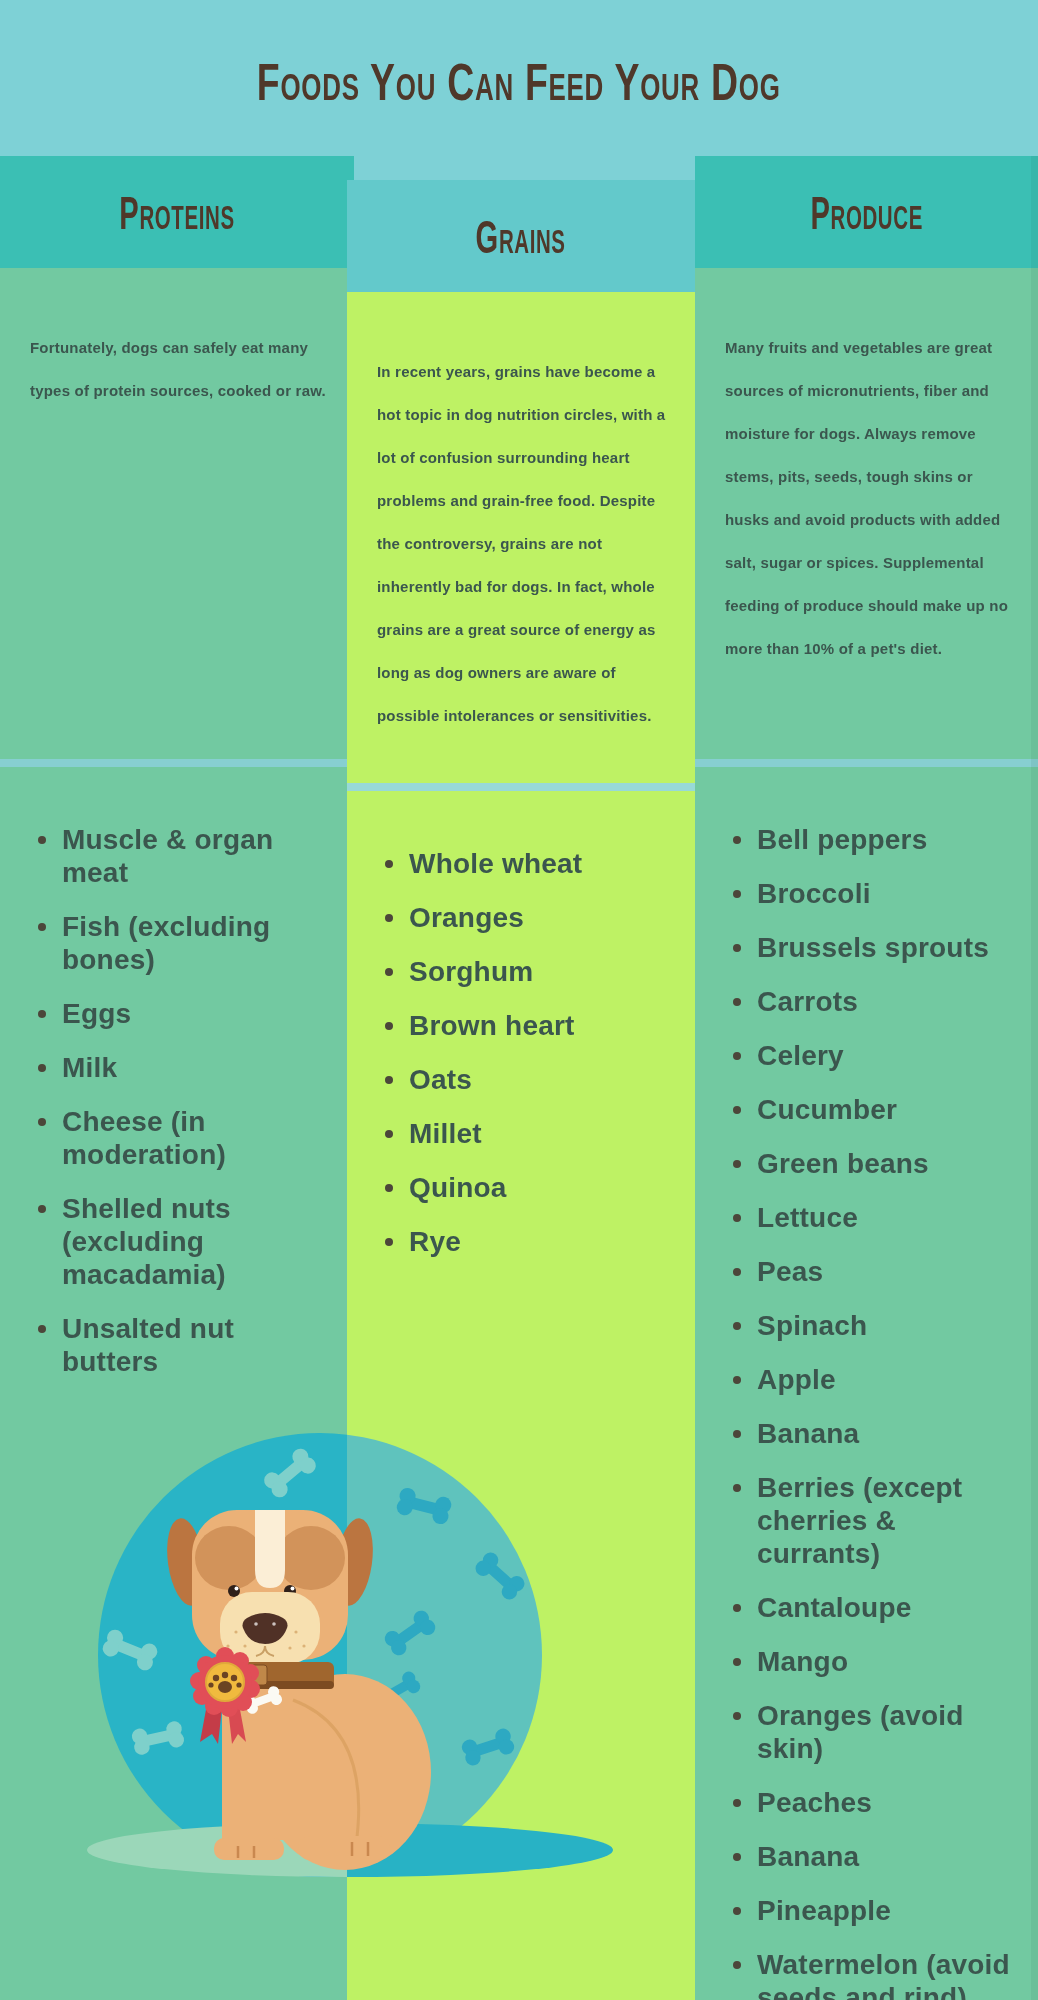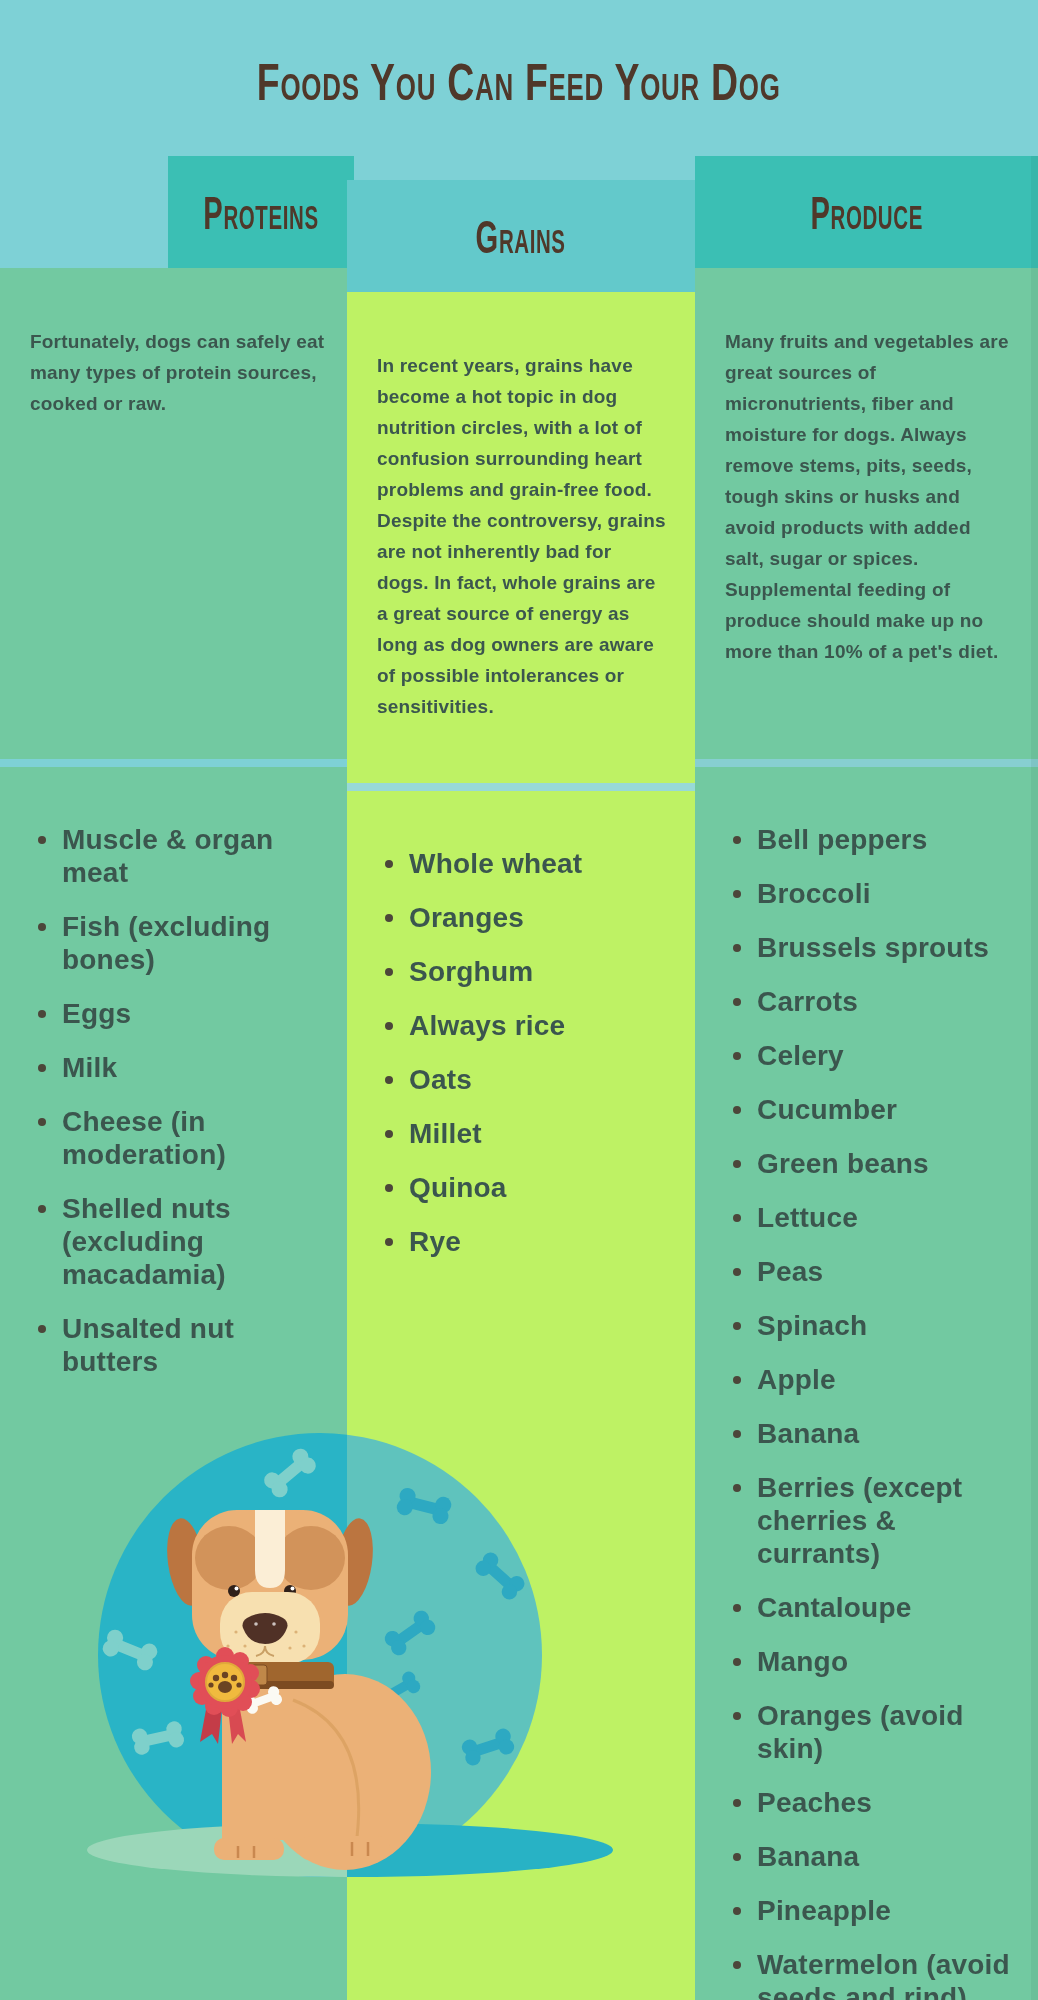--- a/index.html
+++ b/index.html
@@ -23,21 +23,21 @@
     transform:scaleX(.72);
     transform-origin:center;
     white-space:nowrap;
     padding-top:8px;
   }
   
   .column{
     position:absolute;top:156px;bottom:0;
     display:flex;flex-direction:column;
   }
-  .col-0{left:0;width:354px;align-items:flex-end;}
+  .col-0{left:0;width:354px;}
   .col-1{left:347px;width:348px;margin-top:24px;}
   .col-2{left:695px;width:343px;border-radius:6px;}
   .col-head{
     height:112px;flex:0 0 112px;
     display:flex;align-items:center;justify-content:center;
   }
   .col-0 .col-head,.col-2 .col-head{background:#3bbfb4;}
   .col-1 .col-head{background:#63c9cb;}
   .col-head-label{
     font-size:47px;font-weight:800;
@@ -50,21 +50,21 @@
   }
   .col-para{
     height:491px;flex:0 0 491px;
     box-sizing:border-box;
     padding:58px 28px 0 30px;
   }
   .col-0 .col-para,.col-0 .col-list,.col-2 .col-para,.col-2 .col-list{background:#72c9a1;}
   .col-1 .col-para,.col-1 .col-list{background:#bef264;}
   .col-para p{
     margin:0;
-    font-size:19px;line-height:31px;font-weight:600;
+    font-size:15px;line-height:43px;font-weight:600;
     letter-spacing:.2px;
     color:#3b564e;
   }
   .band{height:8px;flex:0 0 8px;}
   .col-0 .band,.col-2 .band{background:#87cfd1;}
   .col-1 .band{background:#98d9d7;}
   .col-list{
     flex:1 1 auto;
     box-sizing:border-box;
     padding:56px 20px 0 36px;
@@ -132,21 +132,21 @@
     </div>
     <div class="col-para">
       <p>In recent years, grains have become a hot topic in dog nutrition circles, with a lot of confusion surrounding heart problems and grain-free food. Despite the controversy, grains are not inherently bad for dogs. In fact, whole grains are a great source of energy as long as dog owners are aware of possible intolerances or sensitivities.</p>
     </div>
     <div class="band"></div>
     <div class="col-list">
       <ul>
           <li>Whole wheat</li>
           <li>Oranges</li>
           <li>Sorghum</li>
-          <li>Always rice</li>
+          <li>Brown heart</li>
           <li>Oats</li>
           <li>Millet</li>
           <li>Quinoa</li>
           <li>Rye</li>
         </ul>
     </div>
   </section>
 
   <section class="column col-2">
     <div class="col-head">

